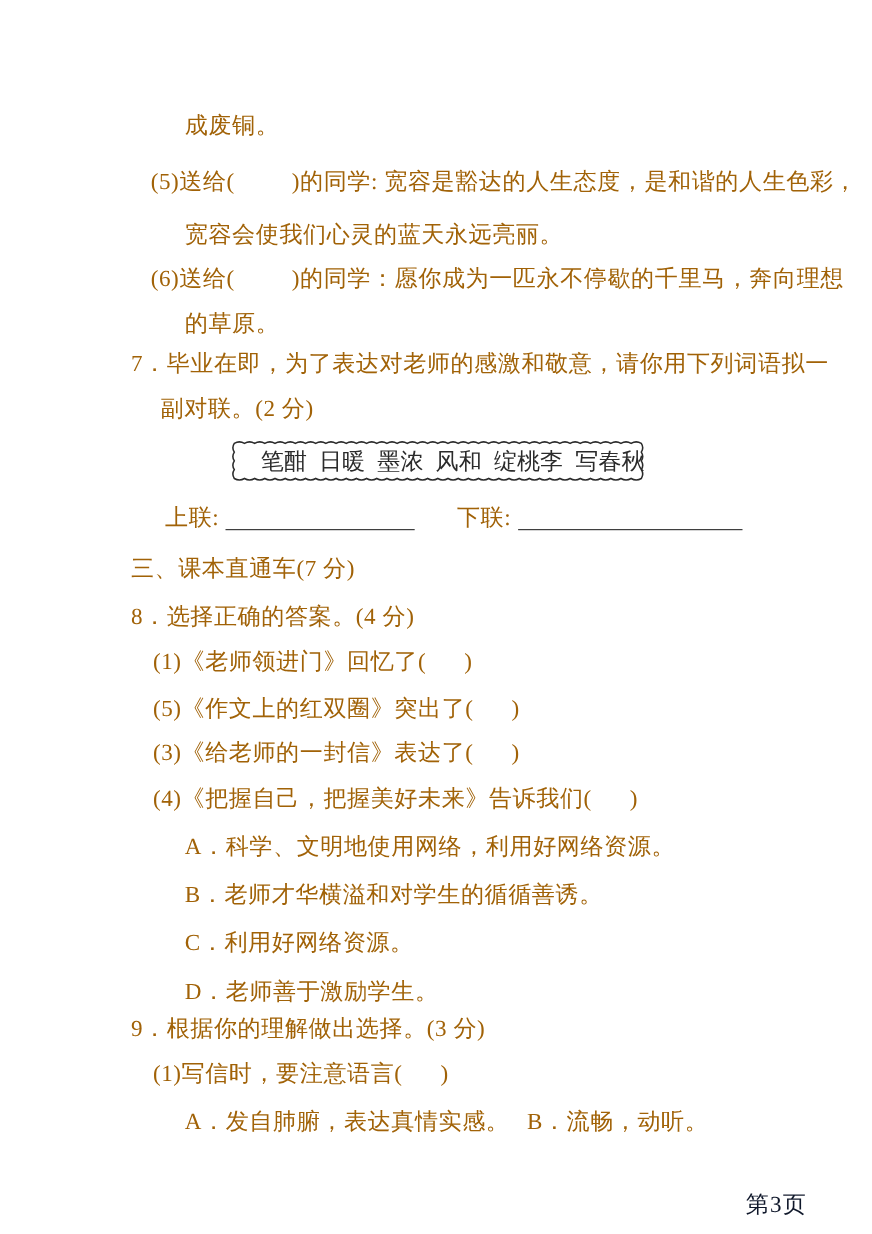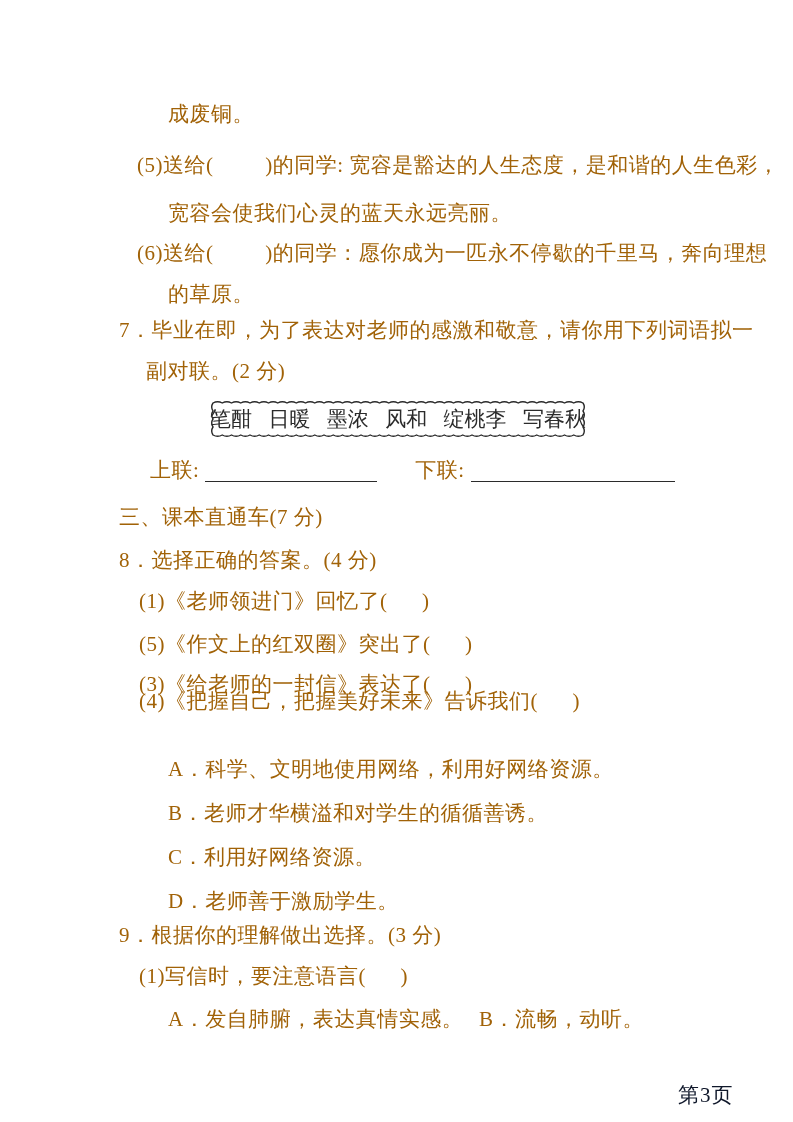--- a/index.html
+++ b/index.html
@@ -28,21 +28,21 @@
   }
   .wordbox svg {
     position:absolute; left:0; top:0;
     width:376px; height:38px;
     display:block;
   }
   .wordbox .words {
     position:absolute; inset:0;
     display:flex;
     align-items:center;
-    justify-content:space-between;
+    justify-content:flex-end;
     gap:11px;
     font-size:21px;
     color:#2b2b2b;
   }
   .blank {
     display:inline-block;
     border-bottom:1.6px solid #2b2b2b;
     height:24px;
     margin-left:6px;
     vertical-align:-5px;
@@ -86,21 +86,21 @@
   </div>
 
   <div class="line" style="left:150px; top:456px"><span>上联:</span><span class="blank" style="width:172px"></span><span class="spacer" style="width:38px"></span><span>下联:</span><span class="blank" style="width:204px"></span></div>
 
   <div class="line" style="left:119px; top:503px">三、课本直通车(7 分)</div>
 
   <div class="line" style="left:119px; top:546px">8．选择正确的答案。(4 分)</div>
   <div class="line" style="left:139px; top:587px">(1)《老师领进门》回忆了(      )</div>
   <div class="line" style="left:139px; top:630px">(5)《作文上的红双圈》突出了(      )</div>
   <div class="line" style="left:139px; top:670px">(3)《给老师的一封信》表达了(      )</div>
-  <div class="line" style="left:139px; top:687px">(4)《把握自己，把握美好未来》告诉我们(      )</div>
+  <div class="line" style="left:139px; top:712px">(4)《把握自己，把握美好未来》告诉我们(      )</div>
   <div class="line" style="left:168px; top:755px">A．科学、文明地使用网络，利用好网络资源。</div>
   <div class="line" style="left:168px; top:799px">B．老师才华横溢和对学生的循循善诱。</div>
   <div class="line" style="left:168px; top:843px">C．利用好网络资源。</div>
   <div class="line" style="left:168px; top:887px">D．老师善于激励学生。</div>
 
   <div class="line" style="left:119px; top:921px">9．根据你的理解做出选择。(3 分)</div>
   <div class="line" style="left:139px; top:962px">(1)写信时，要注意语言(      )</div>
   <div class="line" style="left:168px; top:1005px">A．发自肺腑，表达真情实感。</div>
   <div class="line" style="left:479px; top:1005px">B．流畅，动听。</div>
 

